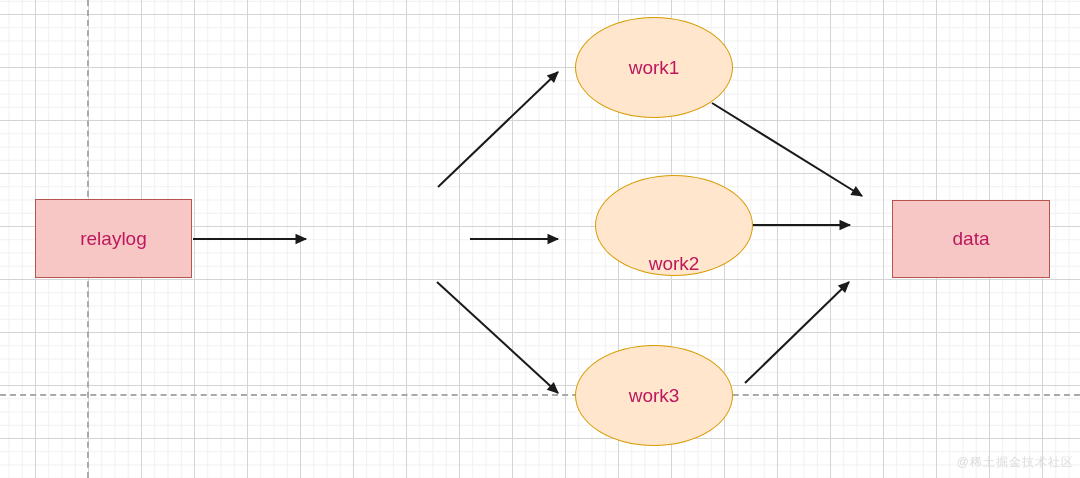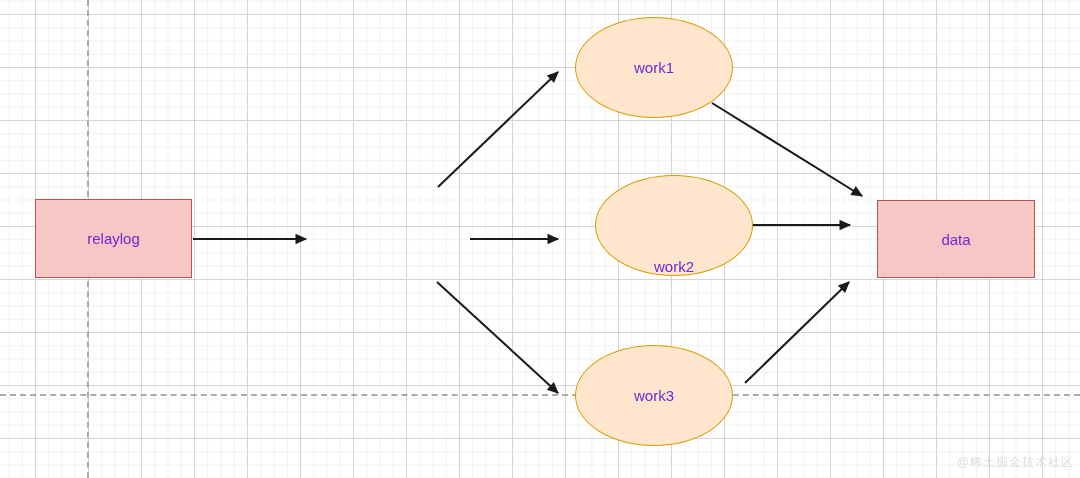--- a/index.html
+++ b/index.html
@@ -48,22 +48,22 @@
     left: 0; top: 0;
     width: 1080px; height: 478px;
   }
   .edge { stroke-width: 2; fill: none; }
 
   .node {
     position: absolute;
     display: flex;
     align-items: center;
     justify-content: center;
-    font-size: 15px;
-    color: #6d28d9;
+    font-size: 19px;
+    color: #be185d;
     border-style: solid;
     border-width: 1.5px;
   }
   .node.rect { border-radius: 0; }
   .node.ellipse { border-radius: 50%; }
 
   .node-relaylog    { left: 35px;  top: 199px; width: 157px; height: 79px; }
   .node-coordinator { left: 310px; top: 187px; width: 160px; height: 105px; }
   .node-work1       { left: 575px; top: 17px;  width: 158px; height: 101px; }
   .node-work2       { left: 595px; top: 175px; width: 158px; height: 101px; align-items: flex-end; }
@@ -114,19 +114,19 @@
   </div>
 
   <div class="node ellipse node-work2" style="background-color: rgb(255, 230, 204); border-color: rgb(215, 155, 0);">
     <span>work2</span>
   </div>
 
   <div class="node ellipse node-work3" style="background-color: rgb(255, 230, 204); border-color: rgb(215, 155, 0);">
     <span>work3</span>
   </div>
 
-  <div class="node rect node-data" style="background-color: rgb(246, 199, 197); border-color: rgb(184, 84, 80);">
+  <div class="node rect node-data" style="background-color: rgb(246, 199, 197); border-color: rgb(184, 84, 80); margin-left: 15px;">
     <span>data</span>
   </div>
 
   <div class="watermark" style="color: rgb(220, 220, 220);">@稀土掘金技术社区</div>
 
 </div>
 
 </body></html>

